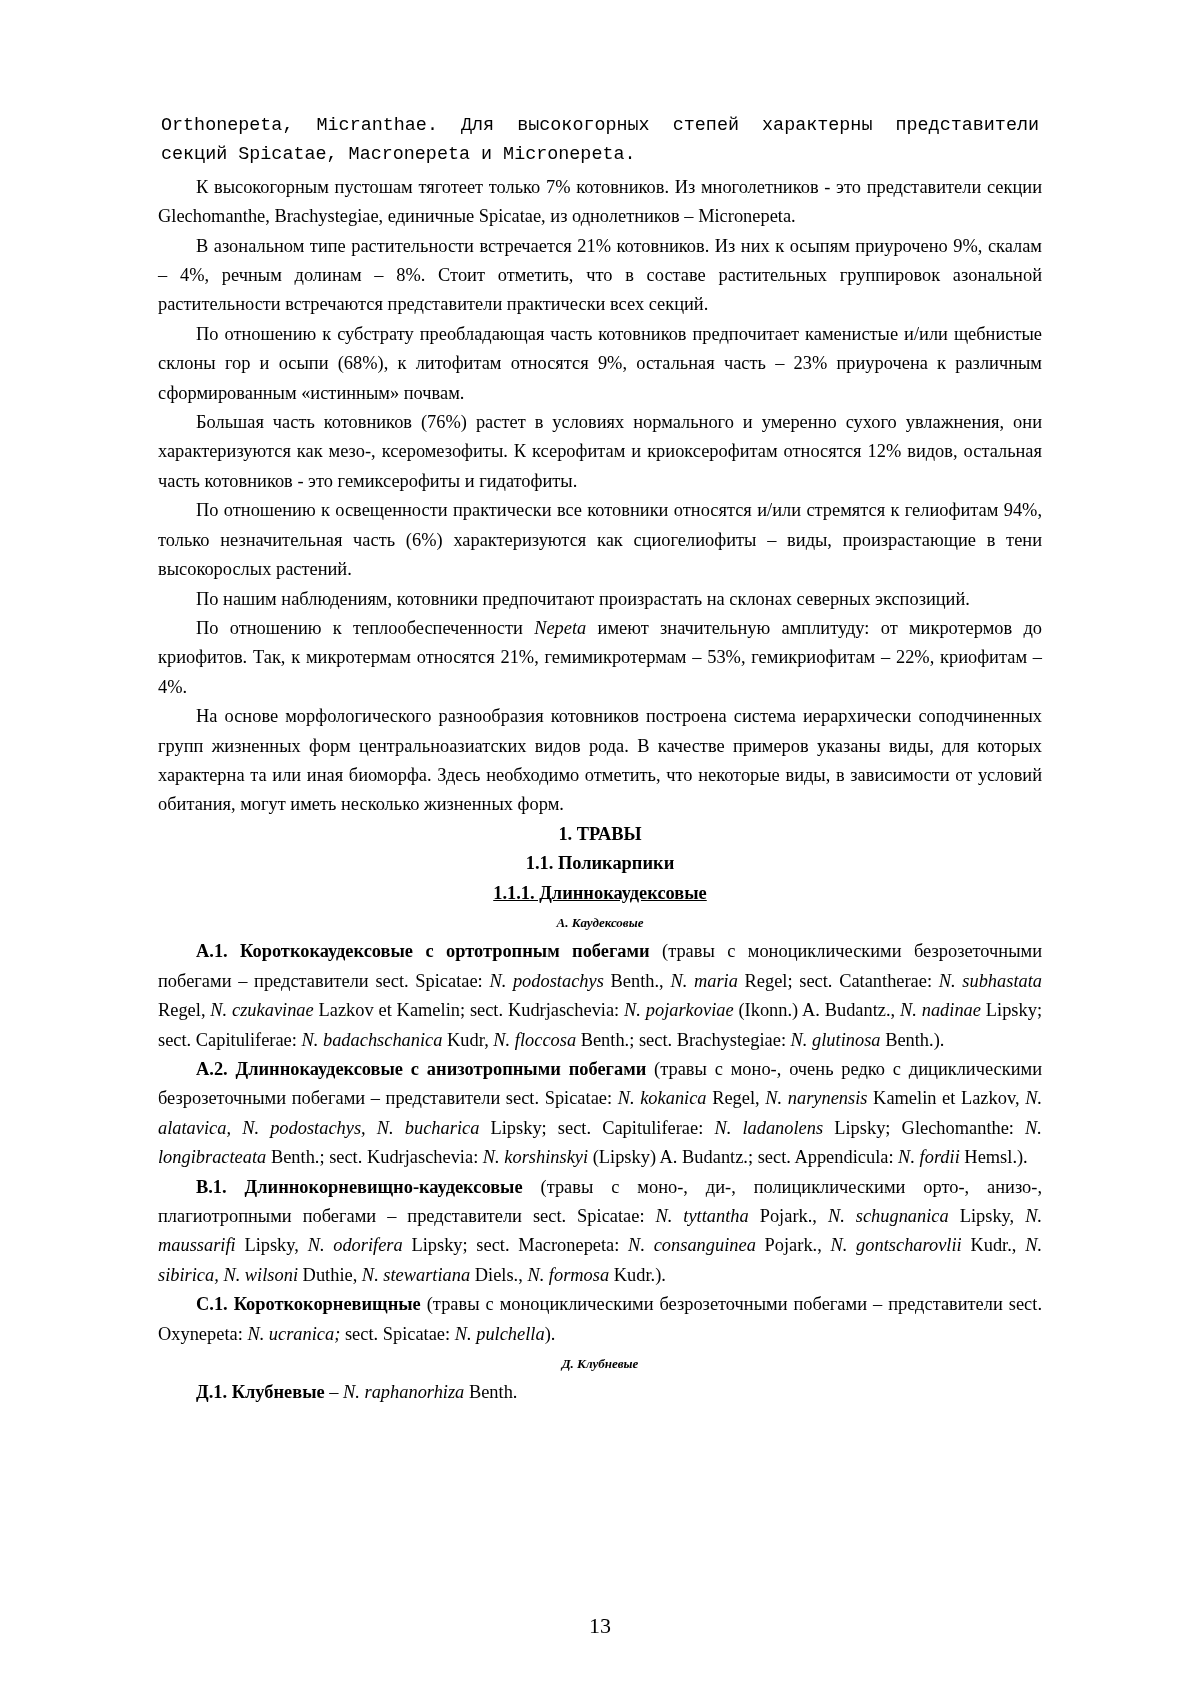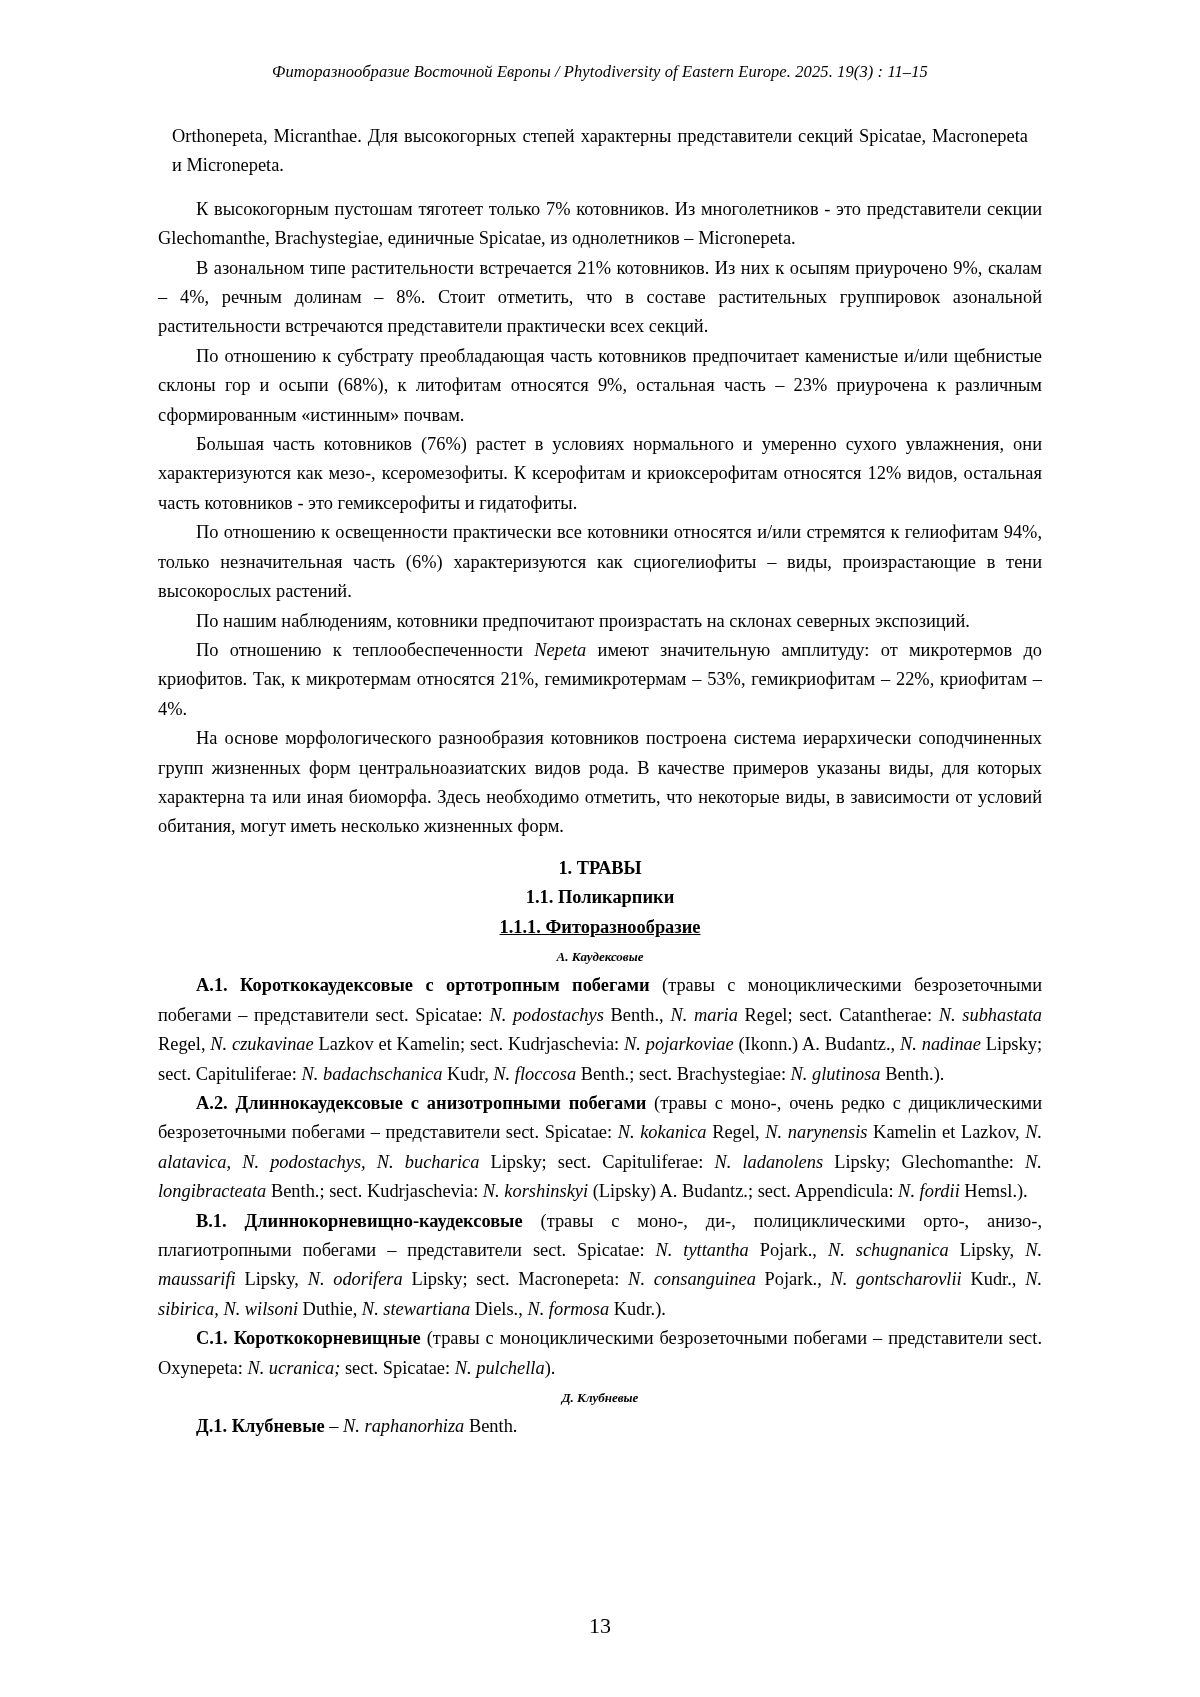--- a/index.html
+++ b/index.html
@@ -40,21 +40,21 @@
     text-align: justify;
     text-justify: inter-word;
   }
   p.indent {
     text-indent: 38px;
   }
   .b { font-weight: bold; }
   .i { font-style: italic; }
   .u { text-decoration: underline; }
   .headings {
-    margin-top: 12px;
+    margin-top: 0;
   }
   .sec-head {
     text-align: center;
     font-weight: bold;
     font-size: 18.4px;
     line-height: 29.4px;
   }
   .sub-head {
     text-align: center;
     font-weight: bold;
@@ -63,49 +63,48 @@
     line-height: 29.4px;
   }
   .page-number {
     position: absolute;
     bottom: 58px;
     left: 0;
     width: 1200px;
     text-align: center;
     font-size: 22px;
   }
-  .block { margin: 14px; }
+  .block { margin: 3px; font-family: Liberation Mono, monospace; }
 </style>
 </head>
 <body>
 
 <div class="page">
 
-  <div class="running-head">Фиторазнообразие Восточной Европы / Phytodiversity of Eastern Europe. 2025. 19(3) : 11–15</div>
 
   <div class="content">
 
     <p class="block">Orthonepeta, Micranthae. Для высокогорных степей характерны представители секций Spicatae, Macronepeta и Micronepeta.</p>
     <p class="indent">К высокогорным пустошам тяготеет только 7% котовников. Из многолетников - это представители секции Glechomanthe, Brachystegiae, единичные Spicatae, из однолетников – Micronepeta.</p>
     <p class="indent">В азональном типе растительности встречается 21% котовников. Из них к осыпям приурочено 9%, скалам – 4%, речным долинам – 8%. Стоит отметить, что в составе растительных группировок азональной растительности встречаются представители практически всех секций.</p>
     <p class="indent">По отношению к субстрату преобладающая часть котовников предпочитает каменистые и/или щебнистые склоны гор и осыпи (68%), к литофитам относятся 9%, остальная часть – 23% приурочена к различным сформированным «истинным» почвам.</p>
     <p class="indent">Большая часть котовников (76%) растет в условиях нормального и умеренно сухого увлажнения, они характеризуются как мезо-, ксеромезофиты. К ксерофитам и криоксерофитам относятся 12% видов, остальная часть котовников - это гемиксерофиты и гидатофиты.</p>
     <p class="indent">По отношению к освещенности практически все котовники относятся и/или стремятся к гелиофитам 94%, только незначительная часть (6%) характеризуются как сциогелиофиты – виды, произрастающие в тени высокорослых растений.</p>
     <p class="indent">По нашим наблюдениям, котовники предпочитают произрастать на склонах северных экспозиций.</p>
 
     <p class="indent">
       <span>По отношению к теплообеспеченности </span><span class="i">Nepeta</span><span> имеют значительную амплитуду: от микротермов до криофитов. Так, к микротермам относятся 21%, гемимикротермам – 53%, гемикриофитам – 22%, криофитам – 4%.</span>
     </p>
 
     <p class="indent">На основе морфологического разнообразия котовников построена система иерархически соподчиненных групп жизненных форм центральноазиатских видов рода. В качестве примеров указаны виды, для которых характерна та или иная биоморфа. Здесь необходимо отметить, что некоторые виды, в зависимости от условий обитания, могут иметь несколько жизненных форм.</p>
 
     <div class="headings">
       <div class="sec-head">1. ТРАВЫ</div>
       <div class="sec-head">1.1. Поликарпики</div>
-      <div class="sec-head u">1.1.1. Фиторазнообразие</div>
+      <div class="sec-head u">1.1.1. Длиннокаудексовые</div>
       <div class="sub-head">А. Каудексовые</div>
     </div>
 
     <p class="indent">
       <span class="b">А.1.  Короткокаудексовые  с  ортотропным  побегами</span><span> (травы  с  моноциклическими безрозеточными побегами – представители sect. Spicatae: </span><span class="i">N. podostachys</span><span> Benth., </span><span class="i">N. maria</span><span> Regel; sect. Catantherae: </span><span class="i">N. subhastata</span><span> Regel, </span><span class="i">N. czukavinae</span><span> Lazkov et Kamelin; sect. Kudrjaschevia: </span><span class="i">N. pojarkoviae</span><span> (Ikonn.) A. Budantz., </span><span class="i">N. nadinae</span><span> Lipsky; sect. Capituliferae: </span><span class="i">N. badachschanica</span><span> Kudr, </span><span class="i">N. floccosa</span><span> Benth.; sect. Brachystegiae: </span><span class="i">N. glutinosa</span><span> Benth.).</span>
     </p>
 
     <p class="indent">
       <span class="b">А.2.  Длиннокаудексовые с анизотропными побегами</span><span> (травы с моно-, очень редко с дициклическими безрозеточными побегами – представители sect. Spicatae: </span><span class="i">N. kokanica</span><span> Regel, </span><span class="i">N. narynensis</span><span> Kamelin et Lazkov, </span><span class="i">N. alatavica, N. podostachys, N. bucharica</span><span> Lipsky; sect. Capituliferae: </span><span class="i">N. ladanolens</span><span> Lipsky; Glechomanthe: </span><span class="i">N. longibracteata</span><span> Benth.; sect. Kudrjaschevia: </span><span class="i">N. korshinskyi</span><span> (Lipsky) A. Budantz.; sect. Appendicula: </span><span class="i">N. fordii</span><span> Hemsl.).</span>
     </p>

